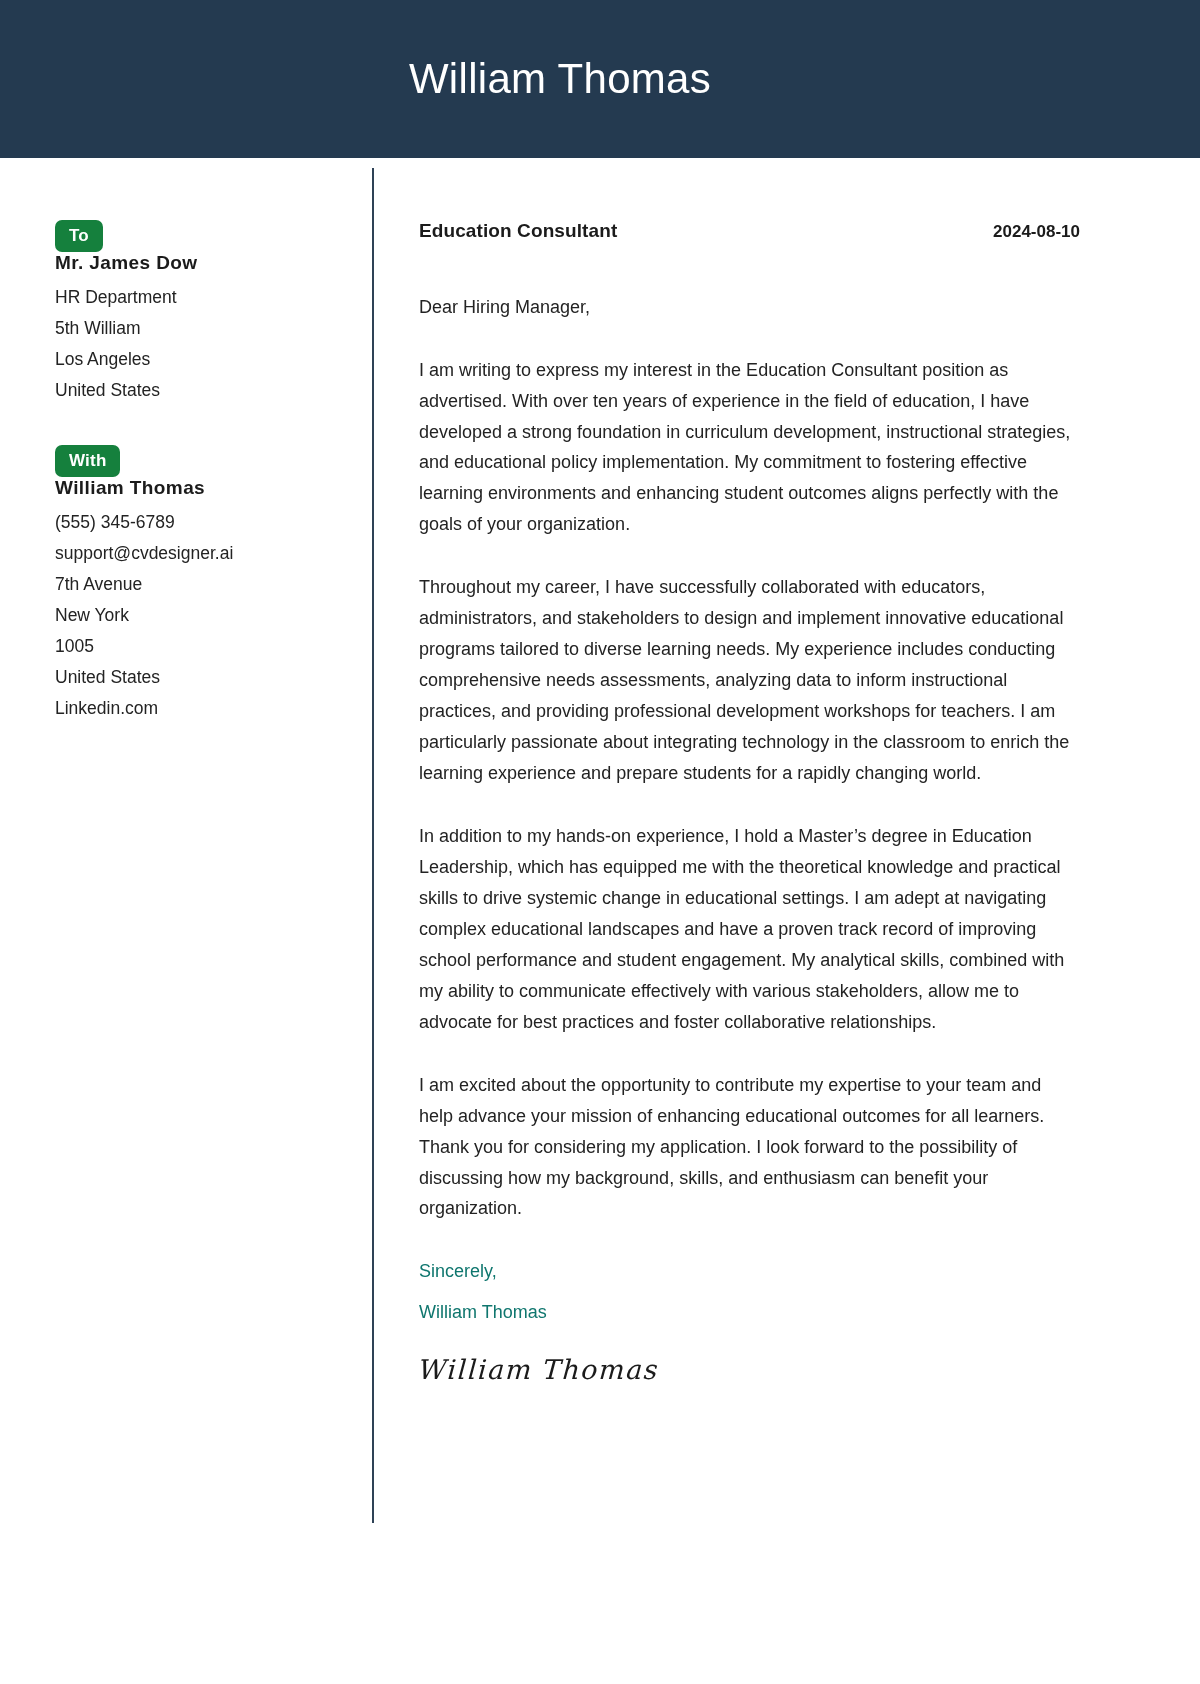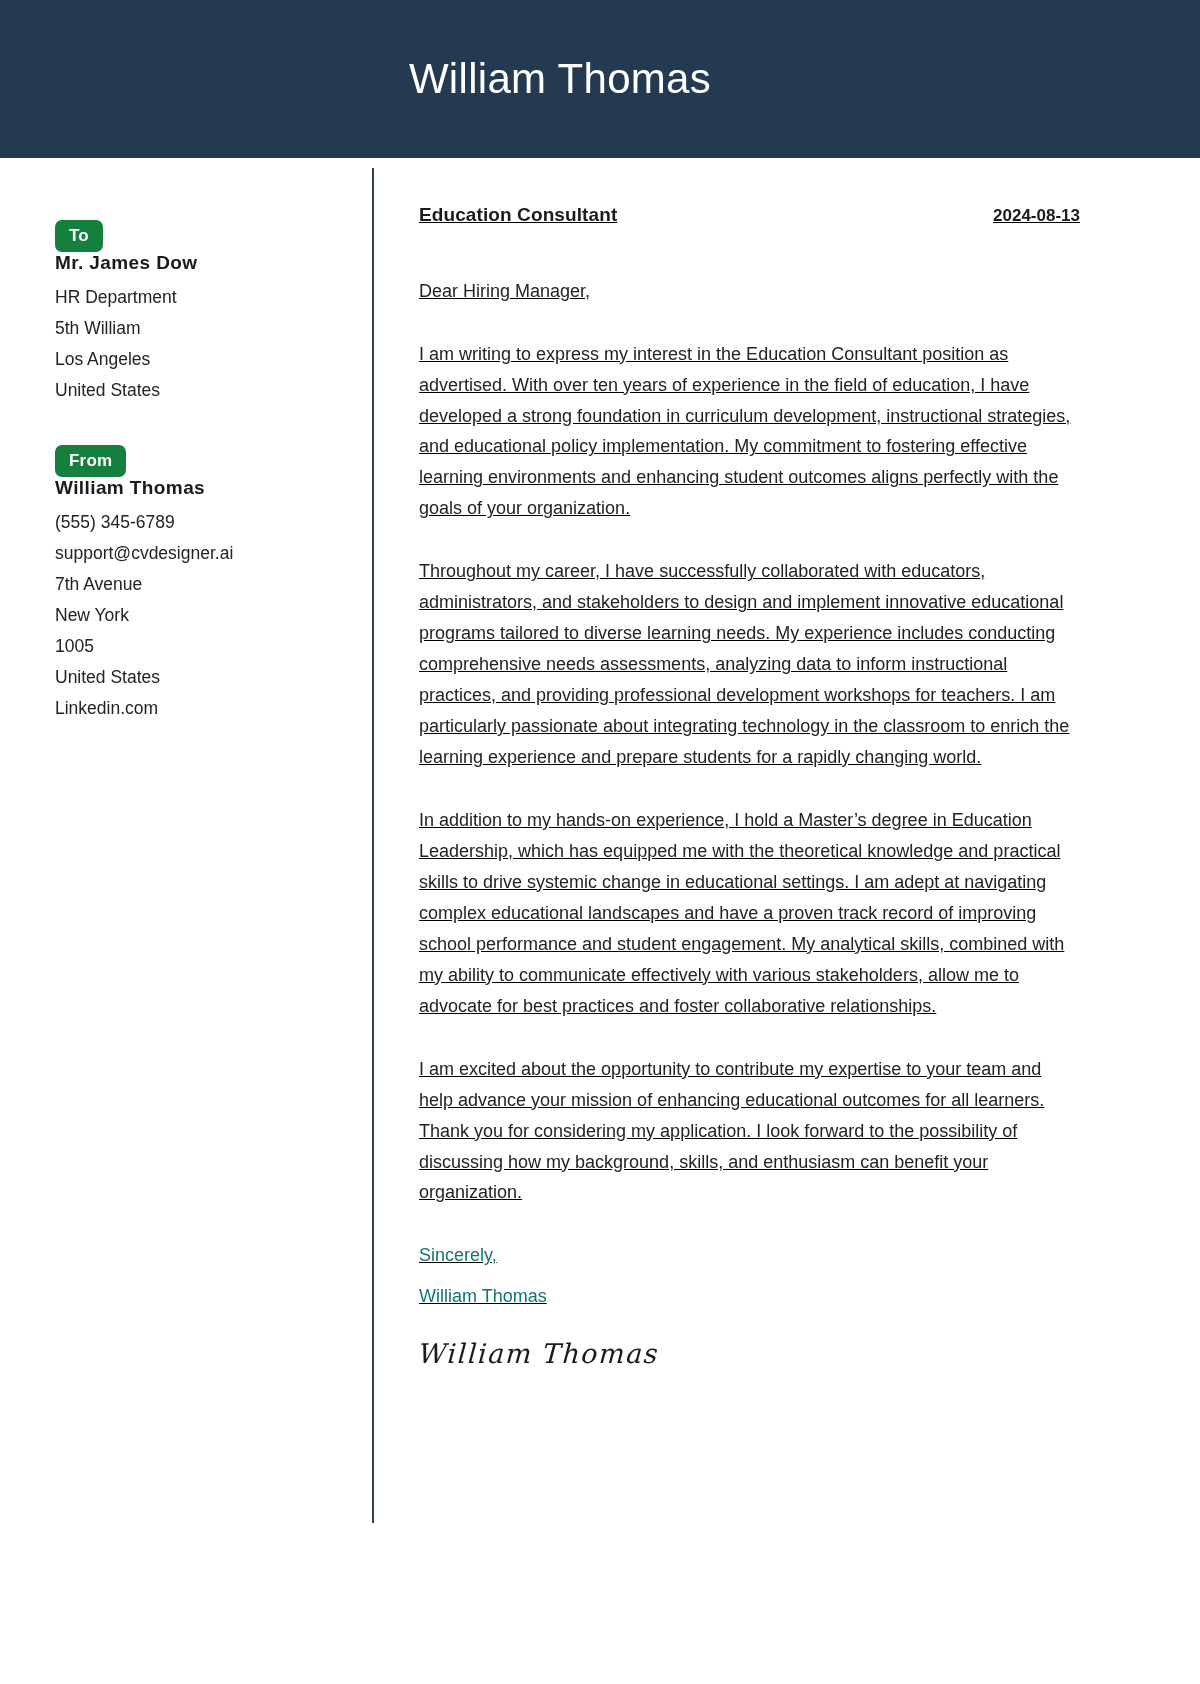--- a/index.html
+++ b/index.html
@@ -84,23 +84,22 @@
     color:#232323;
     line-height:1.78;
     font-weight:400;
   }
 
   .from-section { margin-top:38px; }
 
   
   .content {
     flex:1;
-    padding:46px 120px 0 45px;
-    position:relative;
-    text-decoration:underline;
+    padding:62px 120px 0 45px;
+    position:relative;
   }
   .meta-row {
     display:flex;
     justify-content:space-between;
     align-items:baseline;
     margin-bottom:50px;
   }
   .job-title {
     font-size:19px;
     font-weight:700;
@@ -162,42 +161,42 @@
         <div class="addr-block">
           <div class="addr-name">Mr. James Dow</div>
           <div class="addr-line">HR Department</div>
           <div class="addr-line">5th William</div>
           <div class="addr-line">Los Angeles</div>
           <div class="addr-line">United States</div>
         </div>
       </div>
 
       <div class="from-section">
-        <span class="badge">From</span>
+        <span class="badge">With</span>
         <div class="addr-block">
           <div class="addr-name">William Thomas</div>
           <div class="addr-line">(555) 345-6789</div>
           <div class="addr-line">support@cvdesigner.ai</div>
           <div class="addr-line">7th Avenue</div>
           <div class="addr-line">New York</div>
           <div class="addr-line">1005</div>
           <div class="addr-line">United States</div>
           <div class="addr-line">Linkedin.com</div>
         </div>
       </div>
 
     </aside>
 
     <div class="divider"></div>
 
     <main class="content">
 
       <div class="meta-row">
         <div class="job-title">Education Consultant</div>
-        <div class="letter-date">2024-08-13</div>
+        <div class="letter-date">2024-08-10</div>
       </div>
 
       <div class="salutation">Dear Hiring Manager,</div>
 
       <p class="para">I am writing to express my interest in the Education Consultant position as advertised. With over ten years of experience in the field of education, I have developed a strong foundation in curriculum development, instructional strategies, and educational policy implementation. My commitment to fostering effective learning environments and enhancing student outcomes aligns perfectly with the goals of your organization.</p>
       <p class="para">Throughout my career, I have successfully collaborated with educators, administrators, and stakeholders to design and implement innovative educational programs tailored to diverse learning needs. My experience includes conducting comprehensive needs assessments, analyzing data to inform instructional practices, and providing professional development workshops for teachers. I am particularly passionate about integrating technology in the classroom to enrich the learning experience and prepare students for a rapidly changing world.</p>
       <p class="para">In addition to my hands-on experience, I hold a Master’s degree in Education Leadership, which has equipped me with the theoretical knowledge and practical skills to drive systemic change in educational settings. I am adept at navigating complex educational landscapes and have a proven track record of improving school performance and student engagement. My analytical skills, combined with my ability to communicate effectively with various stakeholders, allow me to advocate for best practices and foster collaborative relationships.</p>
       <p class="para">I am excited about the opportunity to contribute my expertise to your team and help advance your mission of enhancing educational outcomes for all learners. Thank you for considering my application. I look forward to the possibility of discussing how my background, skills, and enthusiasm can benefit your organization.</p>
 
       <div class="closing">Sincerely,</div>

